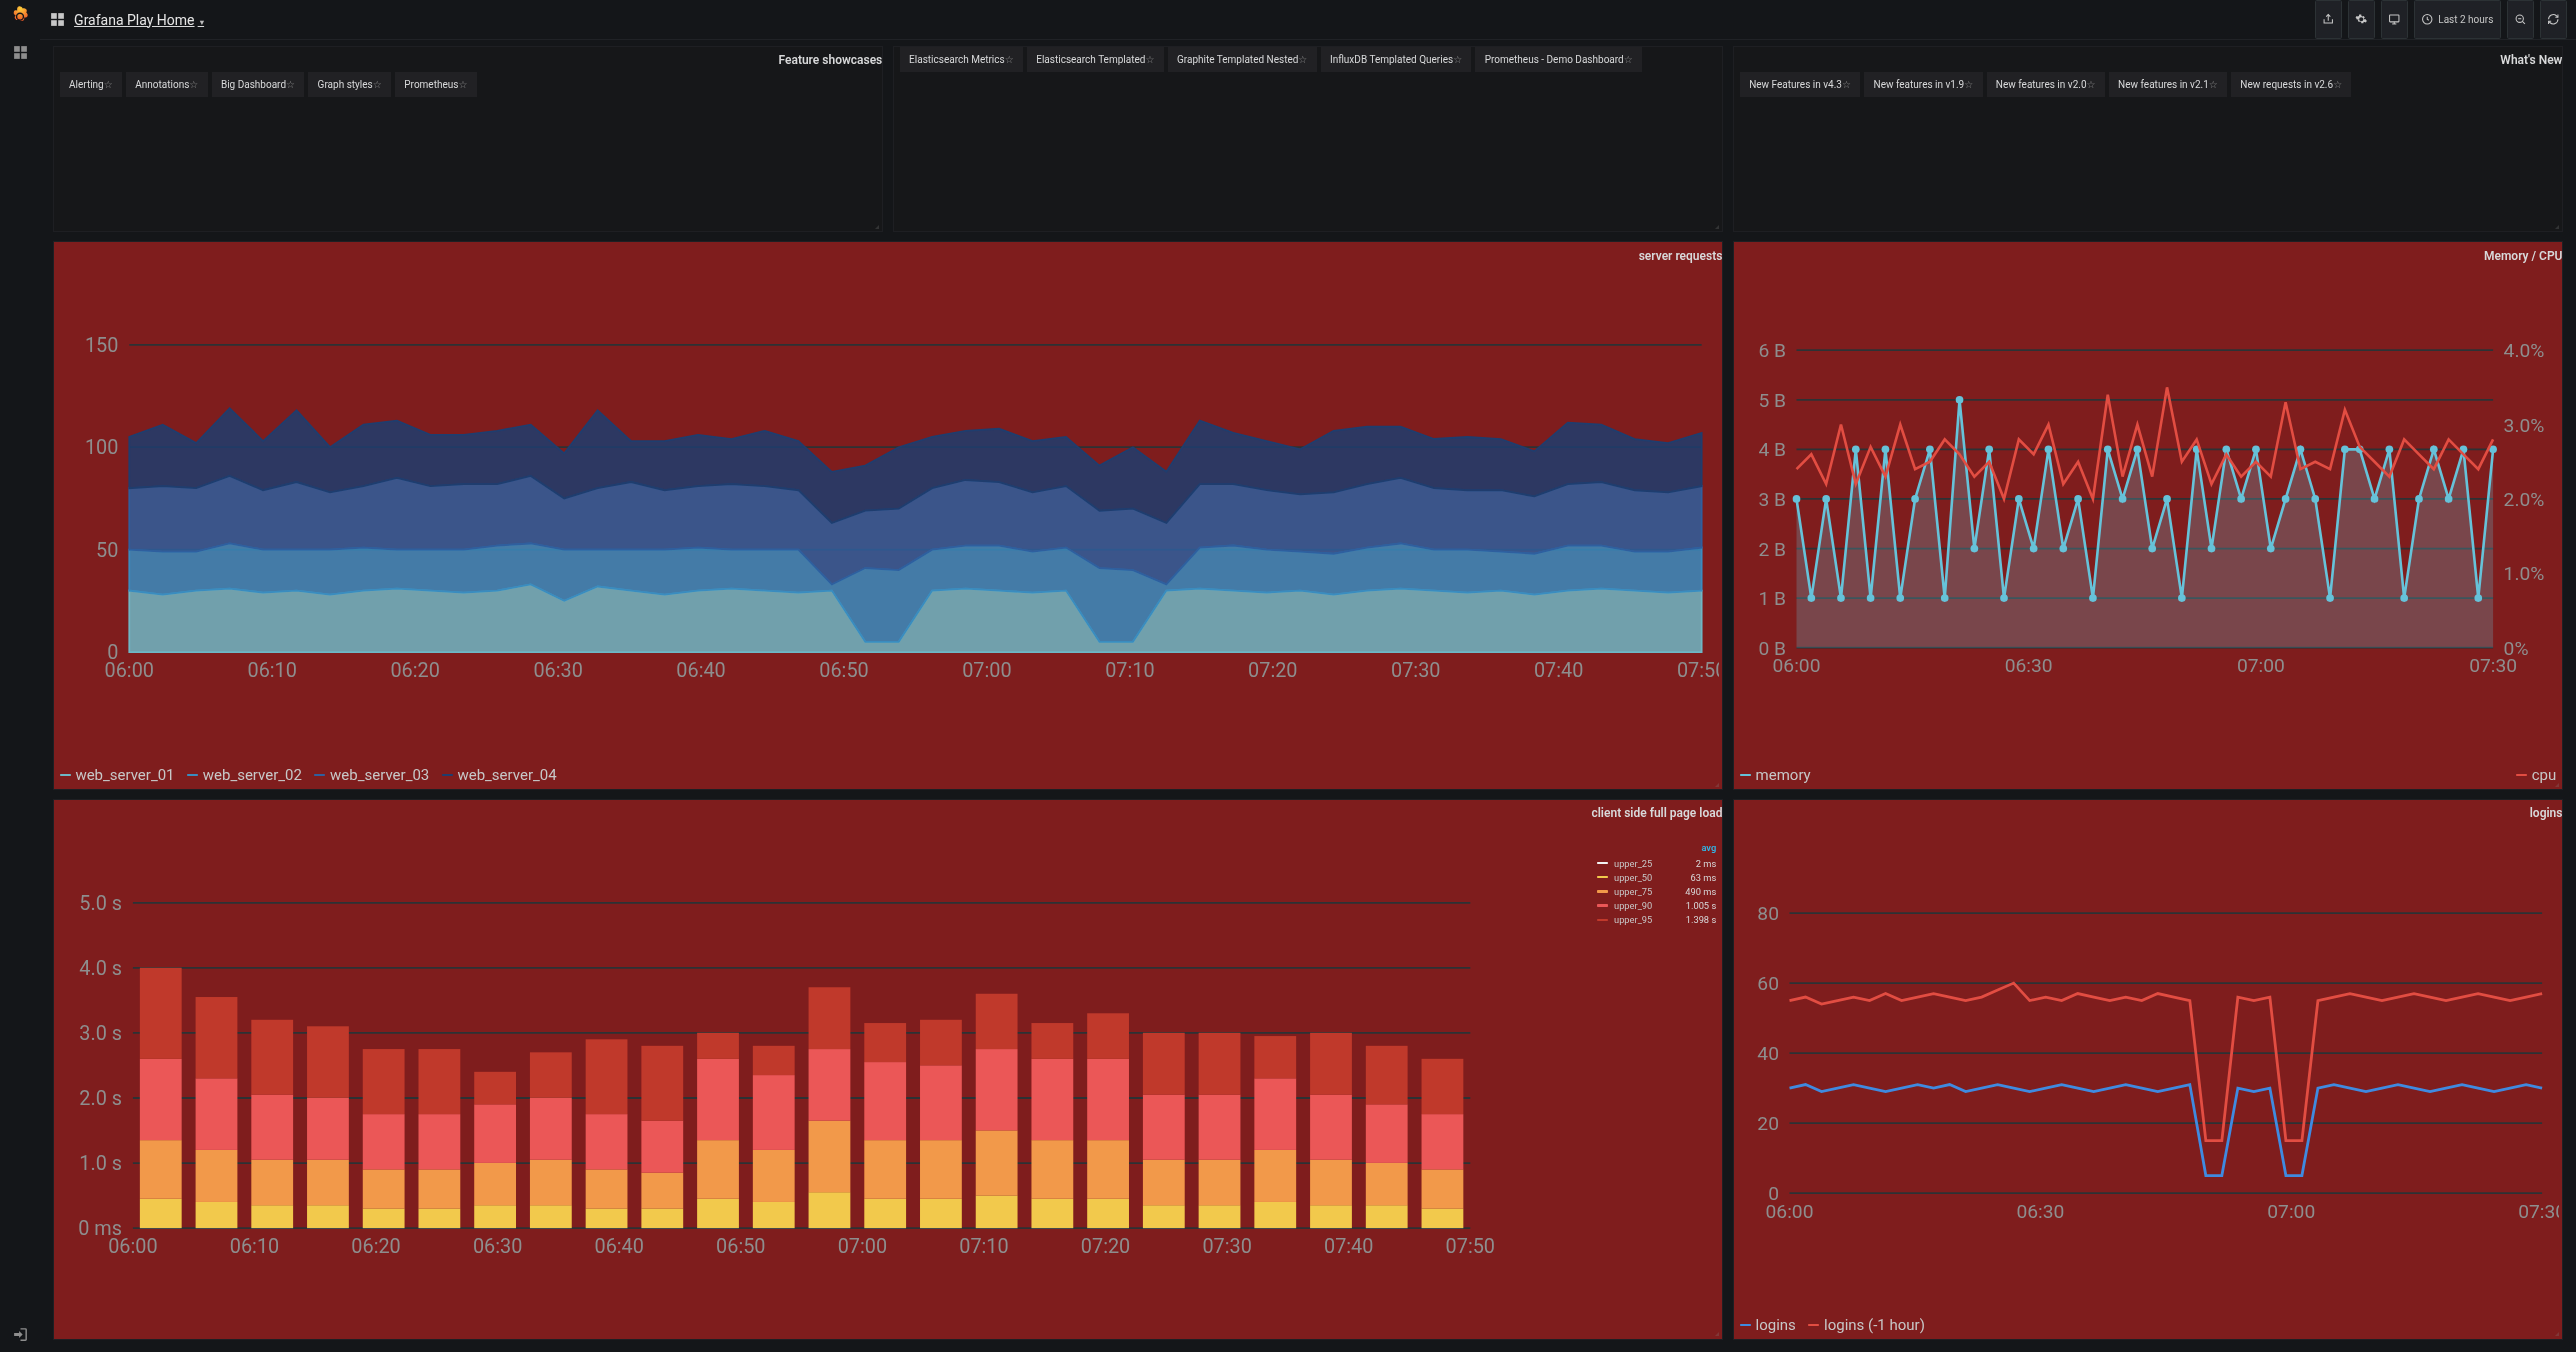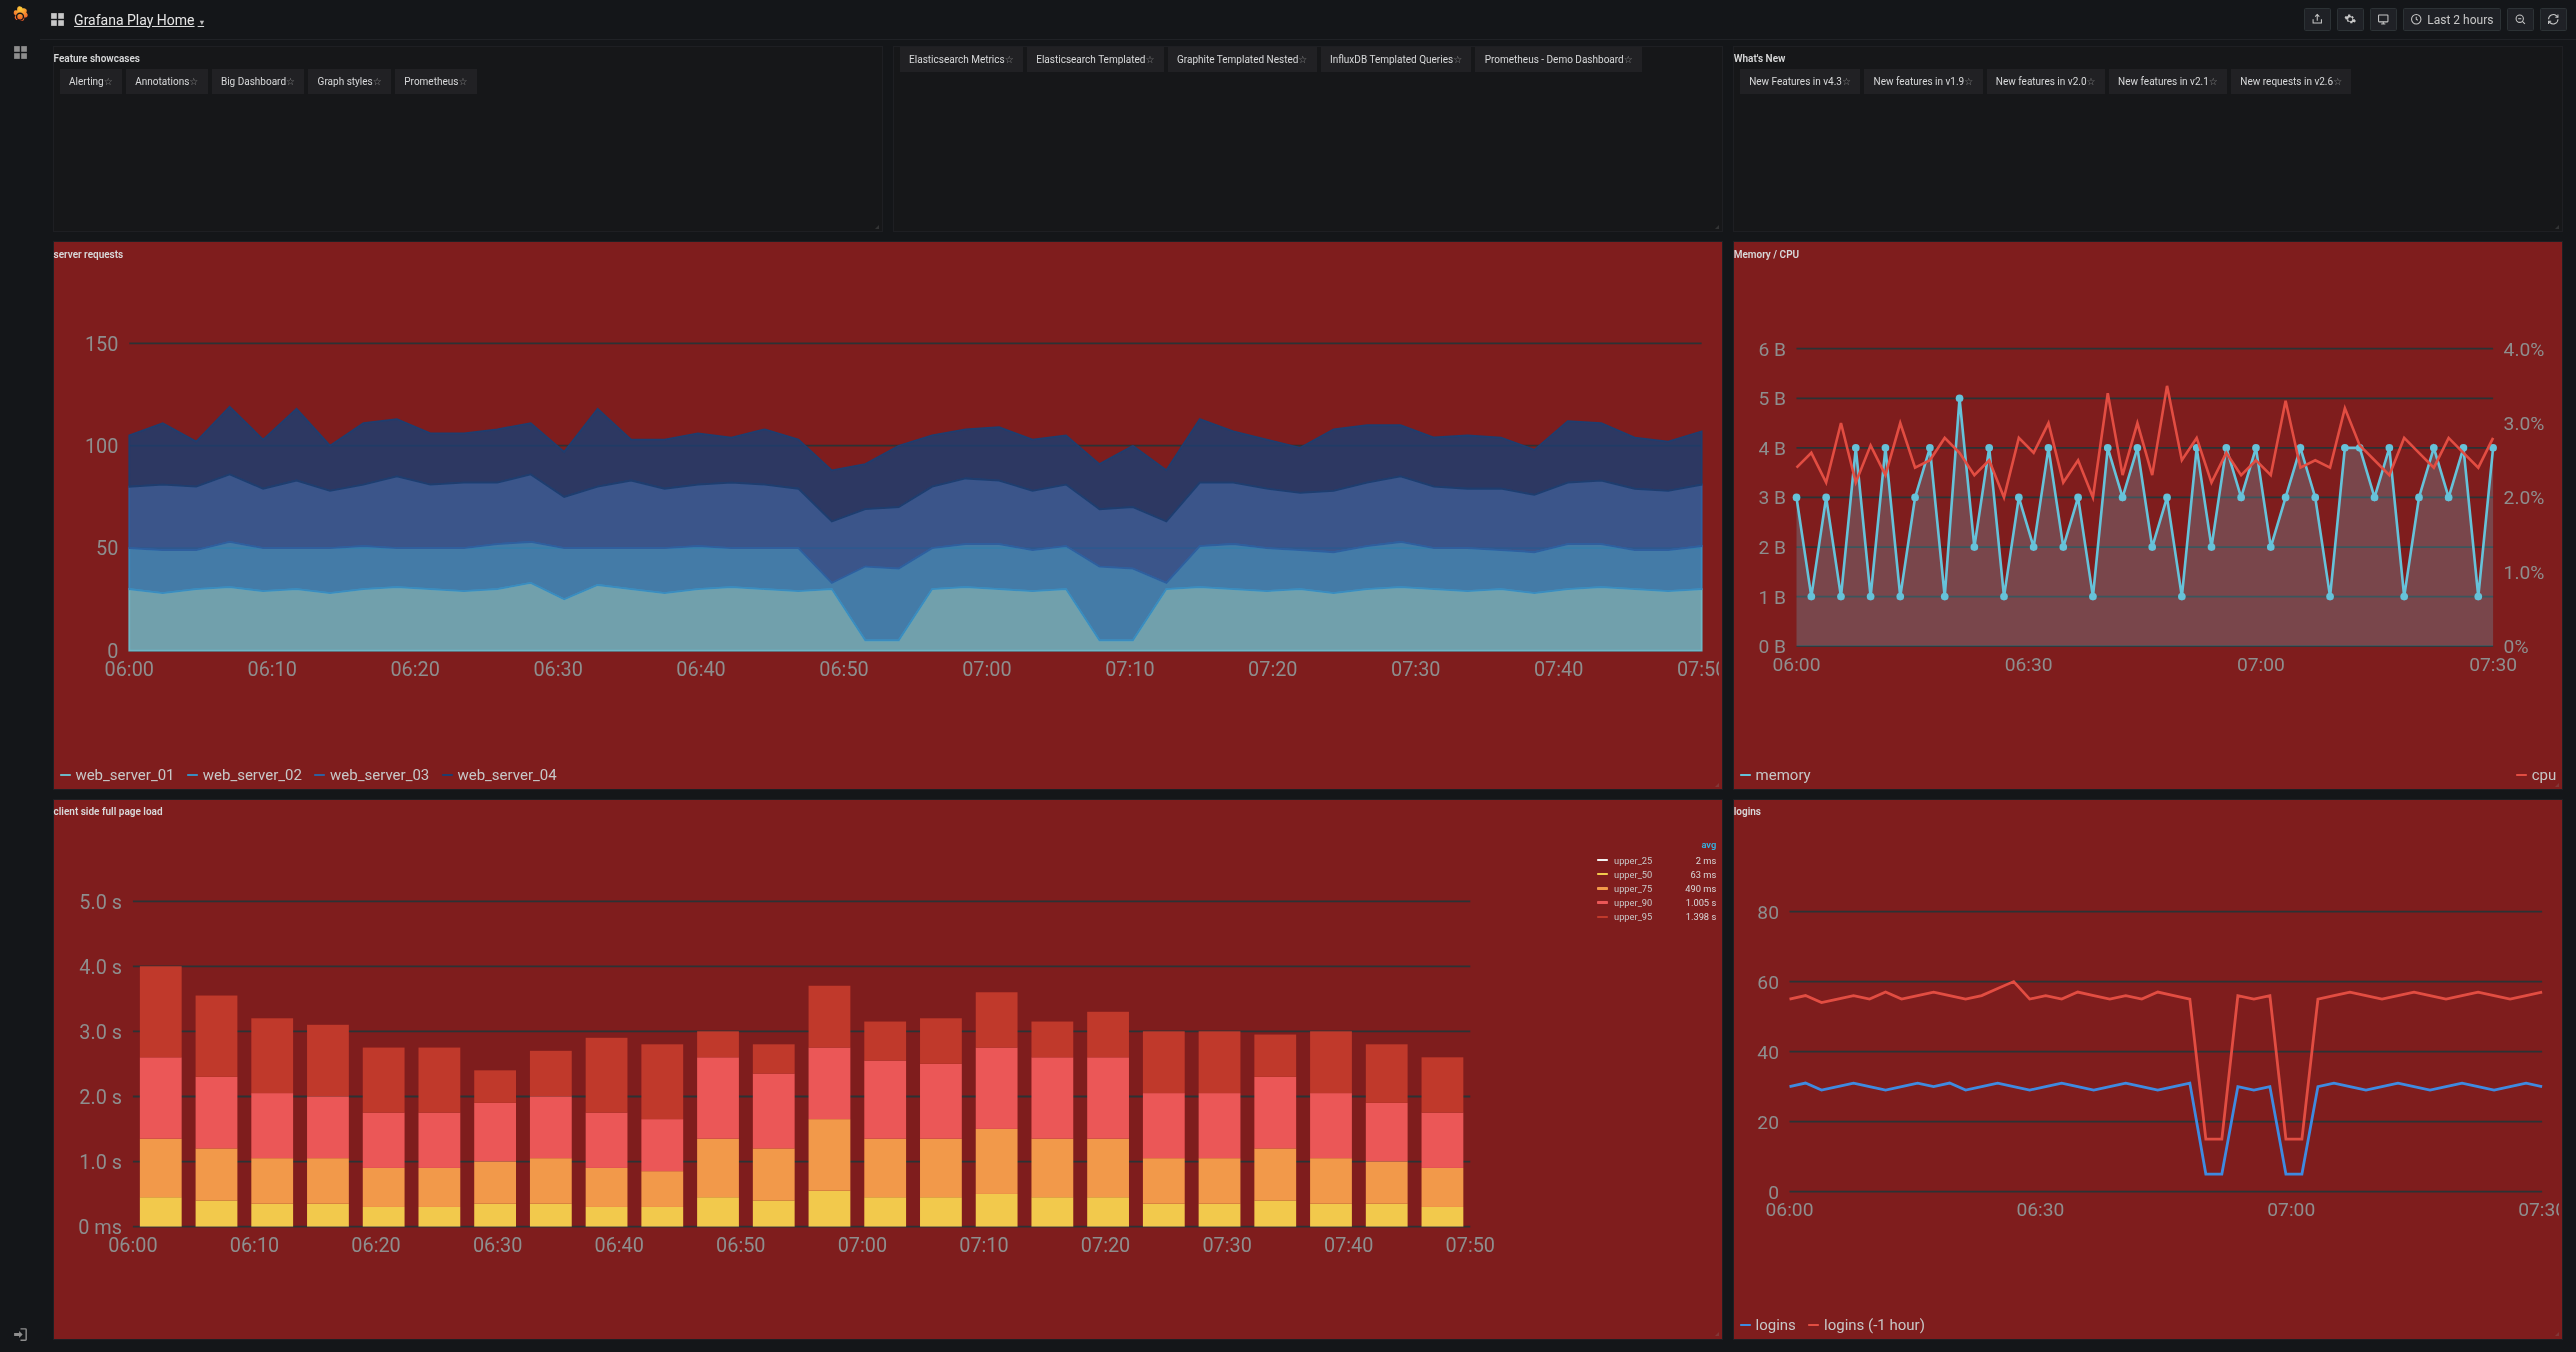--- a/index.html
+++ b/index.html
@@ -16,28 +16,28 @@
   
   .main { flex:1; display:flex; flex-direction:column; }
 
   
   .header { height:40px; display:flex; align-items:center; padding:0 9.3px; background:#141619; border-bottom:0.8px solid #202226; }
   .header .left { display:flex; align-items:center; gap:7.8px;text-decoration:underline; }
   .header .left .grid-icon { width:17px; height:17px; color:#c7c7c7; }
   .header h1 { font-size:14px; font-weight:400; color:#e6e6e6; }
   .header .caret { margin-left:3.1px; color:#bbb; font-size:8.6px; }
   .header .right { margin-left:auto; display:flex; align-items:center; gap:6.2px; }
-  .hdr-btn { height:23px; min-width:26.5px; background:#1f2126; border:0.8px solid #2c3235; border-radius:1.6px; display:flex; align-items:center; justify-content:center; padding:0 6.2px; color:#c7c7c7; cursor:pointer; gap:4.7px; font-size:12px; }
+  .hdr-btn { height:39px; min-width:26.5px; background:#1f2126; border:0.8px solid #2c3235; border-radius:1.6px; display:flex; align-items:center; justify-content:center; padding:0 6.2px; color:#c7c7c7; cursor:pointer; gap:4.7px; font-size:10px; }
   .hdr-btn svg { width:12.5px; height:12.5px; }
 
   
   .content { flex:1; padding:6.2px 12.5px 12.5px 12.5px; display:grid; grid-template-columns: repeat(3, 1fr); grid-template-rows: auto auto auto; gap:9.3px; overflow:auto; }
 
   .listpanel { background:#161719; border:0.8px solid #1e1f23; display:flex; flex-direction:column; position:relative; }
-  .panel-title { text-align:left; font-size:10px; font-weight:600; color:#d8d9da; padding:6.2px 0 4.7px 0; }
+  .panel-title { text-align:right; font-size:12px; font-weight:600; color:#d8d9da; padding:6.2px 0 4.7px 0; }
   .list-items { display:flex; gap:4px; padding:0 6.2px 6.2px 6.2px; }
   .list-item { display:flex; align-items:center; justify-content:space-between; background:#212124; height:25px; padding:0 9.3px; cursor:pointer; font-size:10px; }
   .list-item .star { color:#8e8e8e; font-size:10px; }
   .resize-handle { position:absolute; right:1.6px; bottom:0; width:6.2px; height:6.2px; cursor:nwse-resize; opacity:.25; }
   .resize-handle:after { content:""; display:block; width:0;height:0; border-right:4.7px solid #888; border-top:4.7px solid transparent; }
 
   .chartpanel { background:#7f1d1d; border:0.8px solid #1e1f23; display:flex; flex-direction:column; position:relative; }
   .span2 { grid-column: span 2; }
   .chart-body { flex:1; position:relative; padding:3.1px 3.1px 3.1px 3.1px; }
   .chart-body svg { width:100%; height:100%; display:block; }

